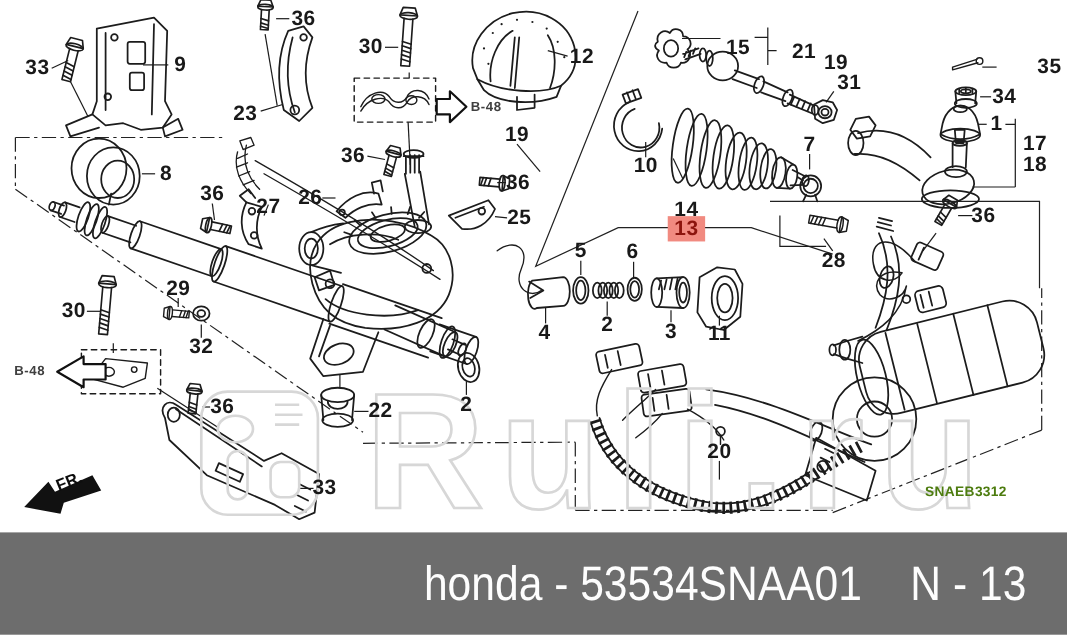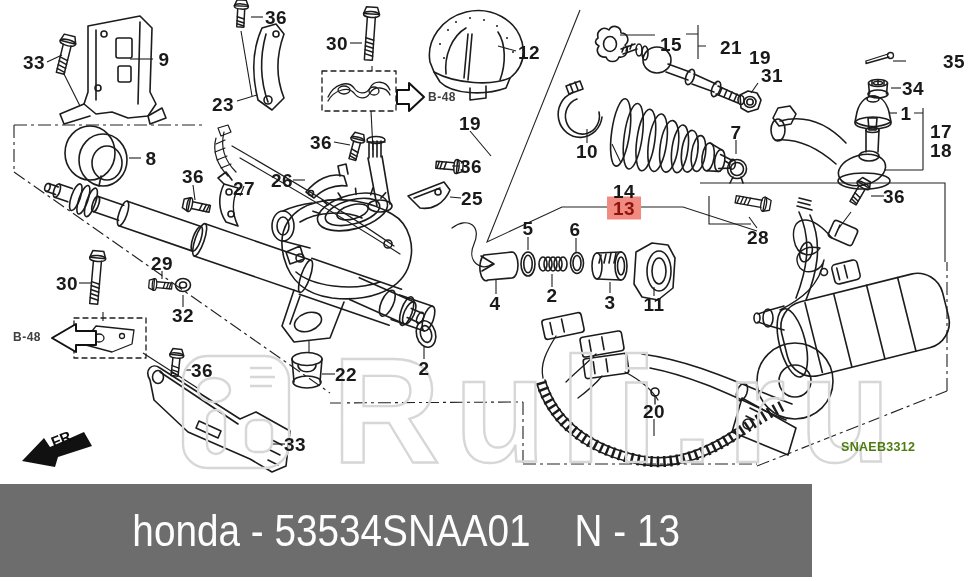--- a/index.html
+++ b/index.html
@@ -8,22 +8,22 @@
   svg.art{position:absolute;left:0;top:0;display:block;}
   .callout{position:absolute;transform:translate(-50%,-50%);font-weight:bold;font-size:19px;
            color:#191919;line-height:1;white-space:nowrap;letter-spacing:.4px;z-index:5;}
   .callout.highlighted{background:var(--hl-bg,#f18a80);color:var(--hl-fg,#8c140d);padding:2px 6px;}
   .ref-label{position:absolute;transform:translate(-50%,-50%);font-weight:800;font-size:12px;
              color:#404040;letter-spacing:.5px;z-index:5;white-space:nowrap;}
   .fr-label{position:absolute;left:63px;top:438px;transform:translate(-50%,-50%) rotate(-22deg);
             font-weight:800;font-size:15px;color:#0d0d0d;z-index:5;}
   .ref-code{position:absolute;left:841px;top:440px;font-size:12.5px;font-weight:bold;
             color:#4d7c0f;z-index:5;letter-spacing:.3px;}
-  .footer{position:absolute;left:0;top:484px;width:812px;height:93px;background:var(--bar-bg,#6d6d6d);
-          display:flex;align-items:center;justify-content:center;z-index:6;}
+  .footer{position:absolute;left:0;top:484px;width:970px;height:93px;background:var(--bar-bg,#6d6d6d);
+          display:flex;align-items:center;justify-content:flex-end;z-index:6;}
   .footer-inner{display:flex;gap:50px;font-size:44px;color:var(--bar-fg,#fdfdfd);
                 transform:scaleX(.88);white-space:nowrap;}
 </style>
 </head>
 <body>
 
 <div class="stage">
 
 <svg class="art" width="970" height="484" viewBox="0 0 970 484">
   <defs>

